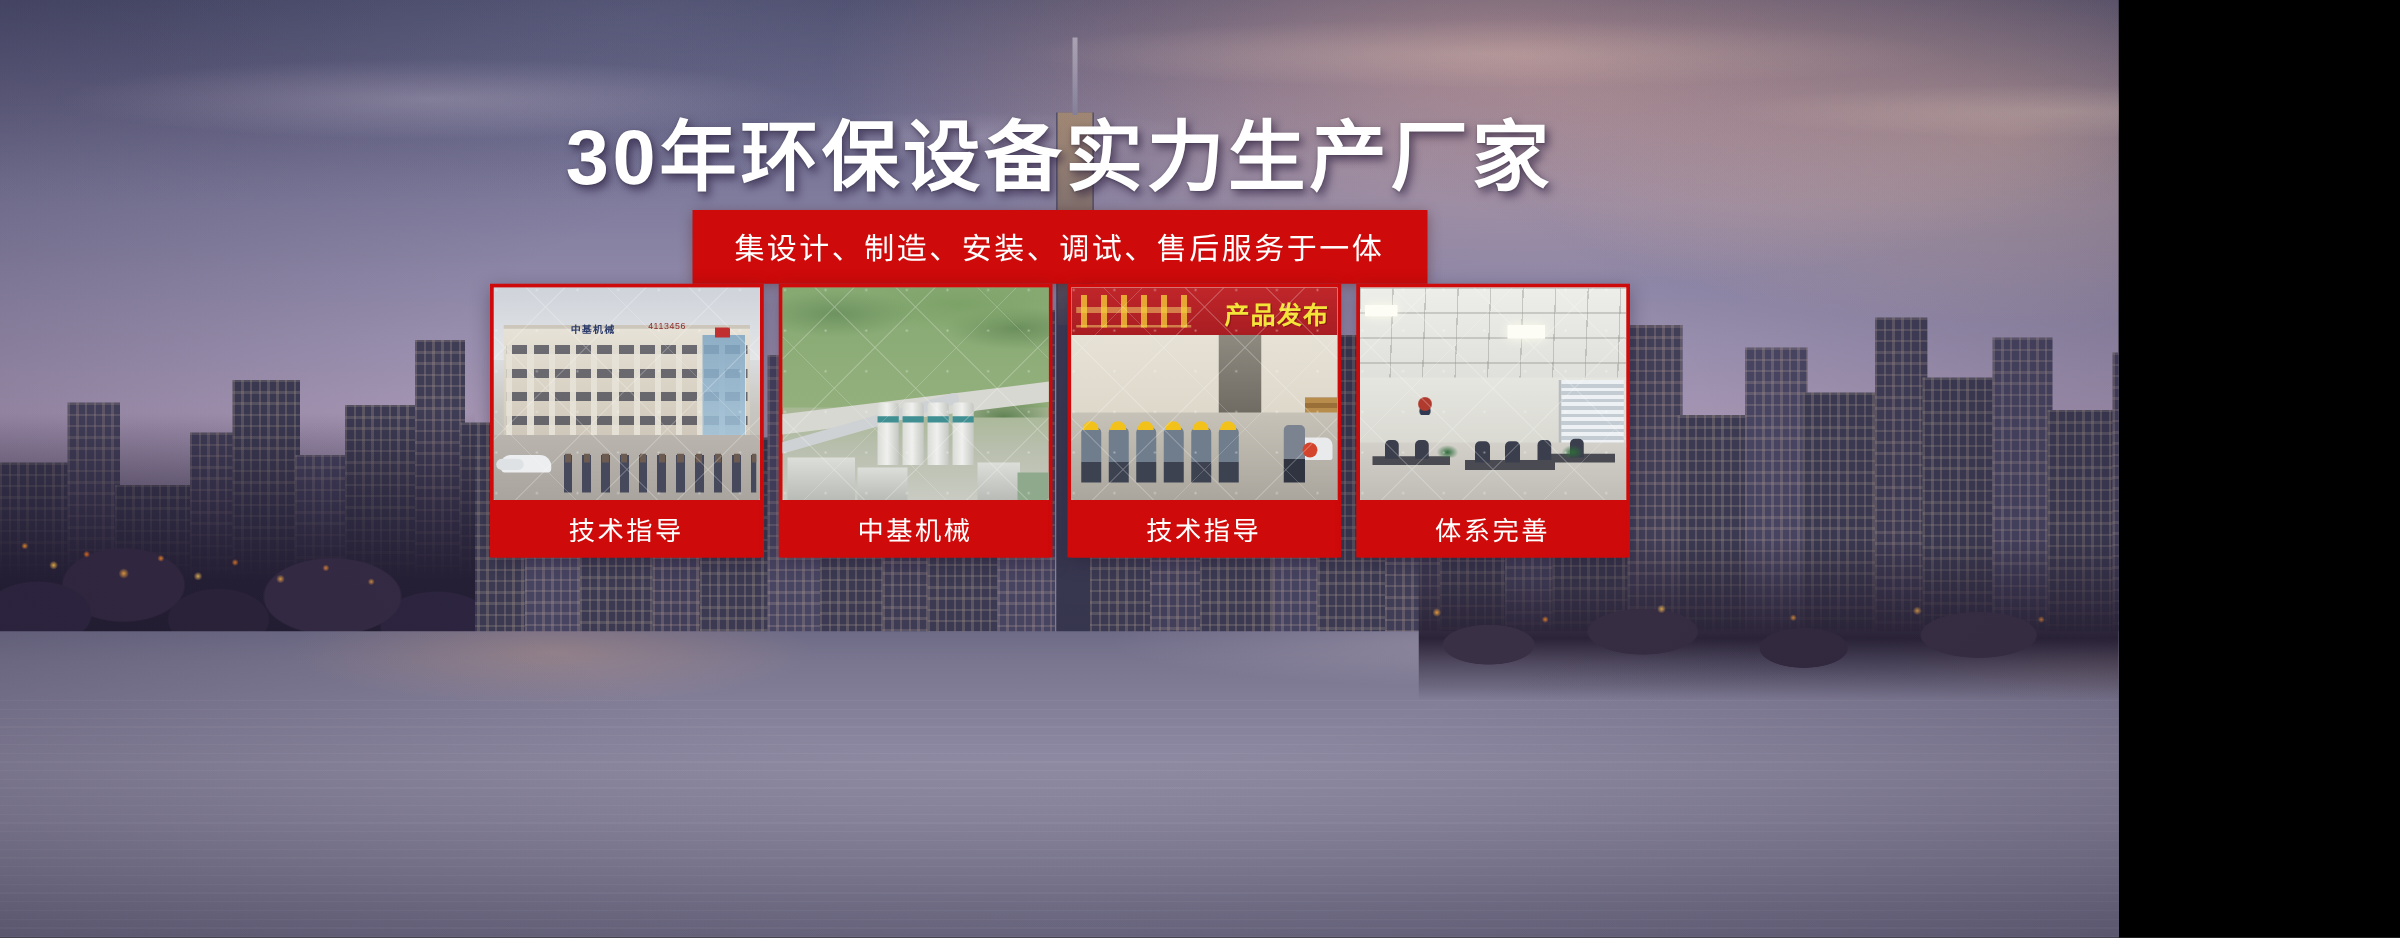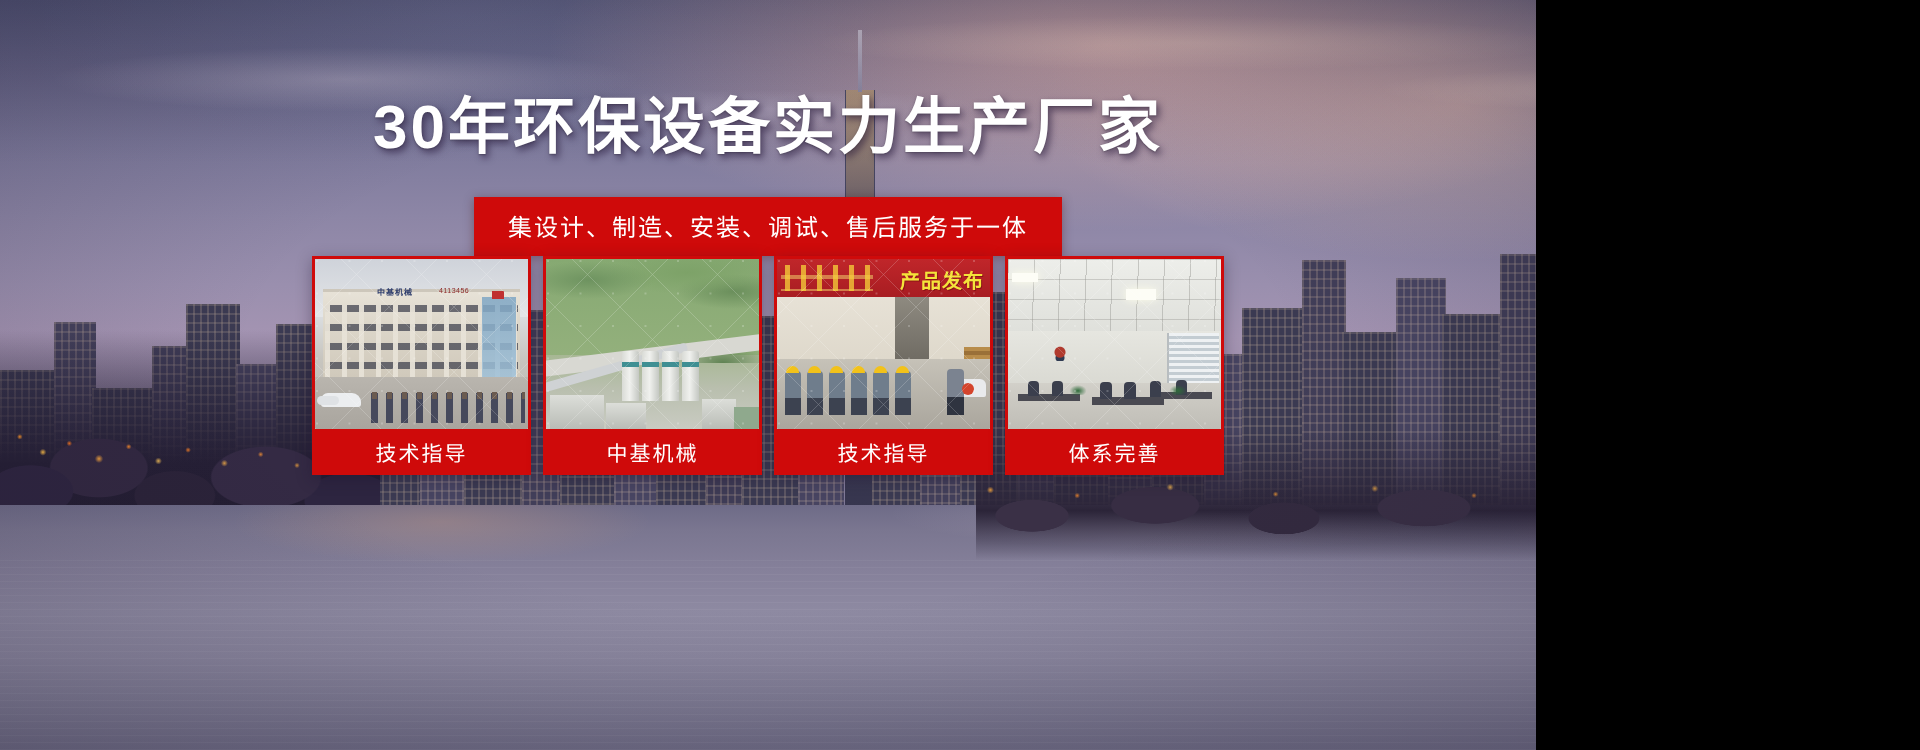--- a/index.html
+++ b/index.html
@@ -1,20 +1,20 @@
 <!DOCTYPE html>
 <html lang="zh-CN"><head>
 <meta charset="utf-8">
 <title>Hero Banner</title>
 <style>
   * { margin:0; padding:0; box-sizing:border-box; }
   html, body { width:1920px; height:750px; overflow:hidden; background:#000; }
   body { font-family:"Liberation Sans","DejaVu Sans",sans-serif; }
 
-  .hero { position:relative; width:1536px; height:750px; overflow:hidden; }
+  .hero { position:relative; width:1695px; height:750px; overflow:hidden; }
 
   
   .sky {
     position:absolute; inset:0;
     background:
       radial-gradient(ellipse 900px 300px at 72% 6%, rgba(236,186,178,.75) 0%, rgba(236,186,178,0) 62%),
       radial-gradient(ellipse 700px 260px at 95% 14%, rgba(243,198,176,.55) 0%, rgba(243,198,176,0) 60%),
       radial-gradient(ellipse 600px 200px at 30% 2%,  rgba(120,124,160,.55) 0%, rgba(120,124,160,0) 70%),
       linear-gradient(180deg,
         #5b5f82 0%, #6b6a8d 9%, #7d7a9c 19%, #8d86a6 29%,
@@ -132,21 +132,21 @@
     display:flex; flex-direction:column; align-items:center;
   }
   .headline {
     margin-top:96px;
     font-size:62px; font-weight:700; color:#ffffff;
     letter-spacing:3px; line-height:1;
     text-shadow:3px 4px 7px rgba(40,26,60,.62), 0 1px 2px rgba(0,0,0,.3);
     white-space:nowrap;
   }
   .subbanner {
-    margin-top:39px;
+    margin-top:10px;
     background:#cf0a0a;
     color:#ffffff;
     font-size:24px; font-weight:400; letter-spacing:2px;
     padding:11px 34px 13px;
     white-space:nowrap;
     box-shadow:0 2px 10px rgba(60,0,0,.35);
   }
 
   
   .cards {

